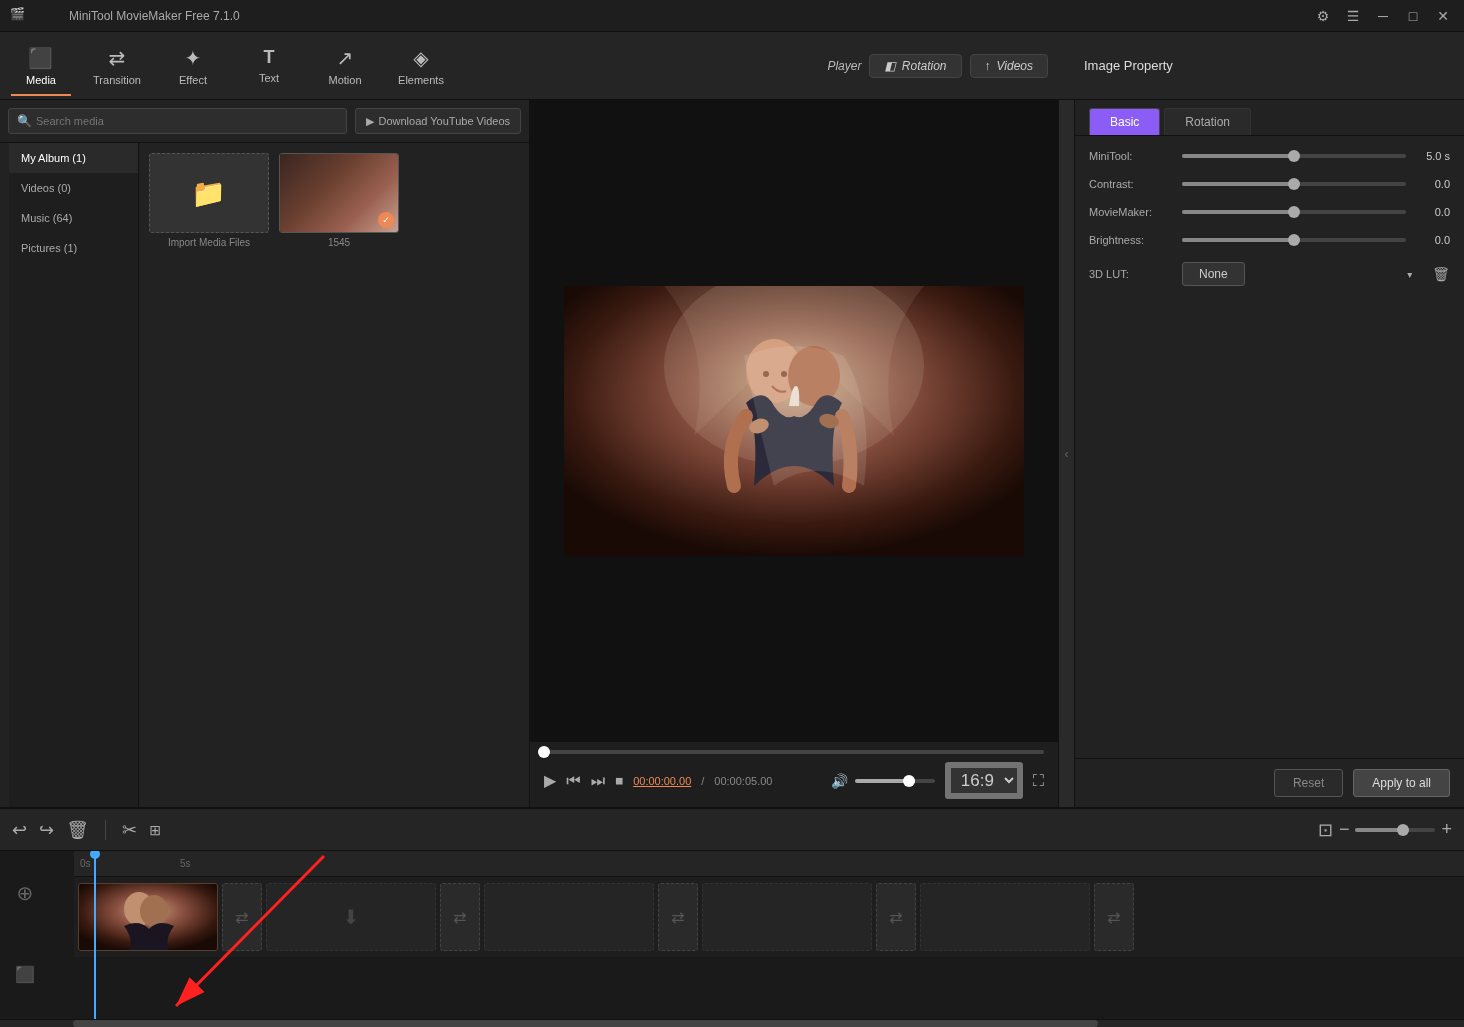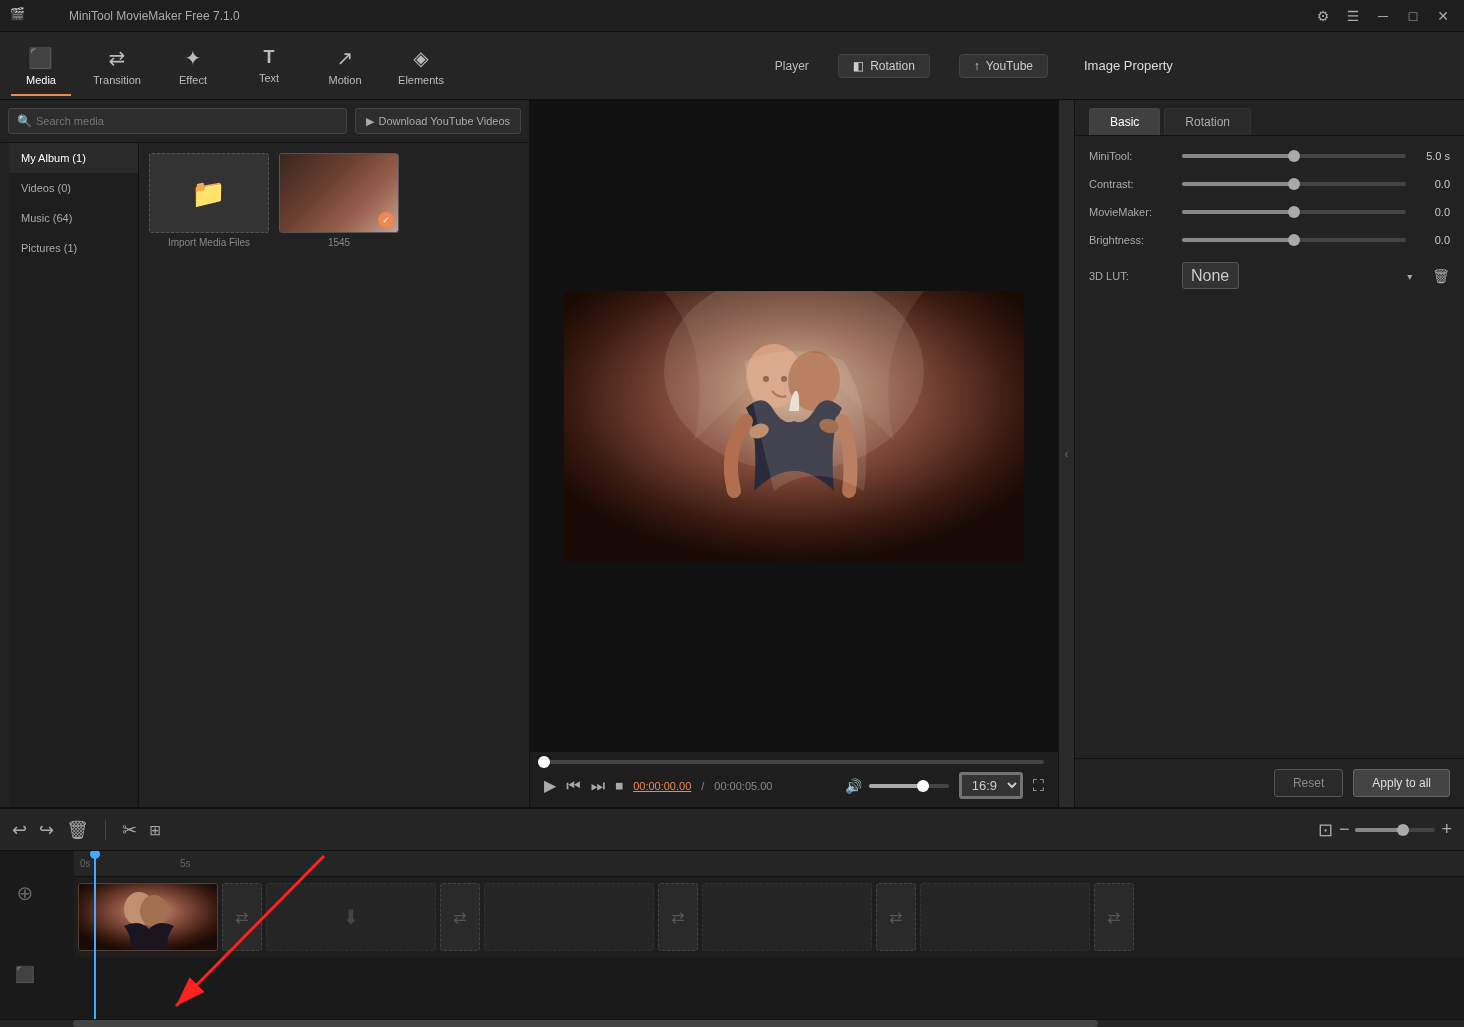--- a/index.html
+++ b/index.html
@@ -254,25 +254,25 @@
     .ctrl-btn { color: #aaa; cursor: pointer; font-size: 16px; }
     .time-display { color: #e85; font-size: 11px; text-decoration: underline; }
     .time-total { color: #888; font-size: 11px; }
     .volume-wrap { display: flex; align-items: center; gap: 6px; flex: 1; justify-content: flex-end; }
     .volume-icon { color: #aaa; font-size: 14px; cursor: pointer; }
     .volume-slider { width: 80px; height: 4px; background: #444; border-radius: 2px; position: relative; cursor: pointer; }
     .volume-fill { height: 100%; background: #aaa; border-radius: 2px; width: 75%; }
     .volume-handle { position: absolute; right: 25%; top: -4px; width: 12px; height: 12px; background: #fff; border-radius: 50%; }
     .aspect-select {
       background: #333;
-      border: 3px solid #737373;
+      border: 6px solid #737373;
       color: #ccc;
       padding: 2px 6px;
       border-radius: 3px;
-      font-size: 13px;
+      font-size: 17px;
       cursor: pointer;
     }
     .fullscreen-btn { color: #aaa; cursor: pointer; font-size: 16px; }
 
     
     .right-panel {
       width: 390px;
       background: #222;
       border-left: 1px solid #111;
       display: flex;
@@ -287,42 +287,42 @@
     .right-tab {
       padding: 6px 20px;
       border-radius: 3px 3px 0 0;
       cursor: pointer;
       font-size: 12px;
       color: #aaa;
       background: #2a2a2a;
       border: 1px solid #333;
       border-bottom: none;
     }
-    .right-tab.active { background: #404040; color: #fff; border-color: #444; }
+    .right-tab.active { background: #8b5cf6; color: #fff; border-color: #444; }
     .right-content { padding: 14px; flex: 1; }
     .prop-row {
       display: flex;
       align-items: center;
       margin-bottom: 16px;
       gap: 8px;
     }
     .prop-label { width: 85px; color: #aaa; font-size: 11px; }
     .prop-slider-wrap { flex: 1; position: relative; height: 4px; background: #444; border-radius: 2px; cursor: pointer; }
     .prop-slider-fill { height: 100%; background: #888; border-radius: 2px; }
     .prop-slider-handle { position: absolute; width: 12px; height: 12px; background: #aaa; border-radius: 50%; top: -4px; transform: translateX(-50%); }
     .prop-value { width: 36px; text-align: right; color: #ccc; font-size: 11px; }
     .lut-row { display: flex; align-items: center; margin-bottom: 16px; gap: 8px; }
     .lut-select {
       flex: 1;
       background: #333;
       border: 1px solid #555;
       color: #ccc;
-      padding: 4px 8px;
-      border-radius: 3px;
-      font-size: 16px;
+      padding: 4px 16px;
+      border-radius: 3px;
+      font-size: 12px;
       cursor: pointer;
       appearance: none;
     }
     .lut-delete { color: #aaa; cursor: pointer; font-size: 14px; margin-left: 4px; }
     .right-footer {
       display: flex;
       justify-content: flex-end;
       padding: 10px 14px;
       gap: 10px;
       border-top: 1px solid #111;
@@ -556,29 +556,29 @@
     <span class="toolbar-icon">↗</span>
     <span>Motion</span>
   </div>
   <div class="toolbar-item">
     <span class="toolbar-icon">◈</span>
     <span>Elements</span>
   </div>
 
   <div style="flex:1;"></div>
 
-  <div style="display:flex;align-items:center;gap:29px;margin-right:20px;">
+  <div style="display:flex;align-items:center;gap:8px;margin-right:20px;font-style:italic;">
     <span style="color:#bbb;font-size:12px;">Player</span>
     <div class="template-btn">
       <span>◧</span>
       <span>Rotation</span>
     </div>
     <div class="export-btn">
       <span>↑</span>
-      <span>YouTube</span>
+      <span>Videos</span>
     </div>
   </div>
   <div style="width:390px;display:flex;align-items:flex-end;padding:0 14px;">
     <span style="color:#ddd;font-size:13px;">Image Property</span>
   </div>
 </div>
 
 <div class="main-layout">
 
   <div class="left-panel">

